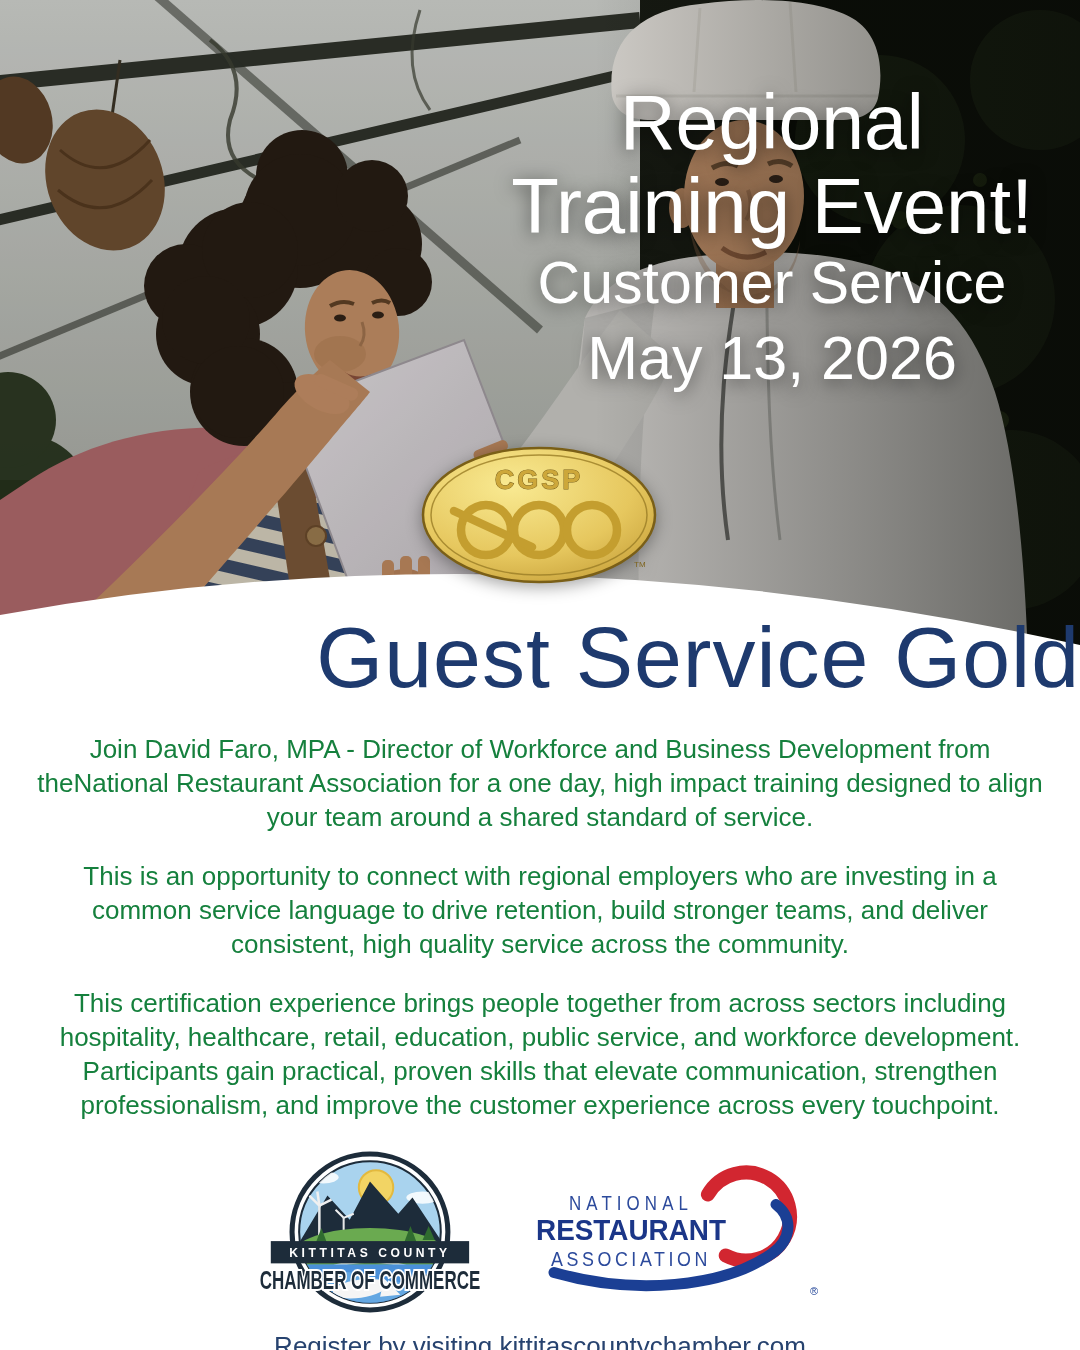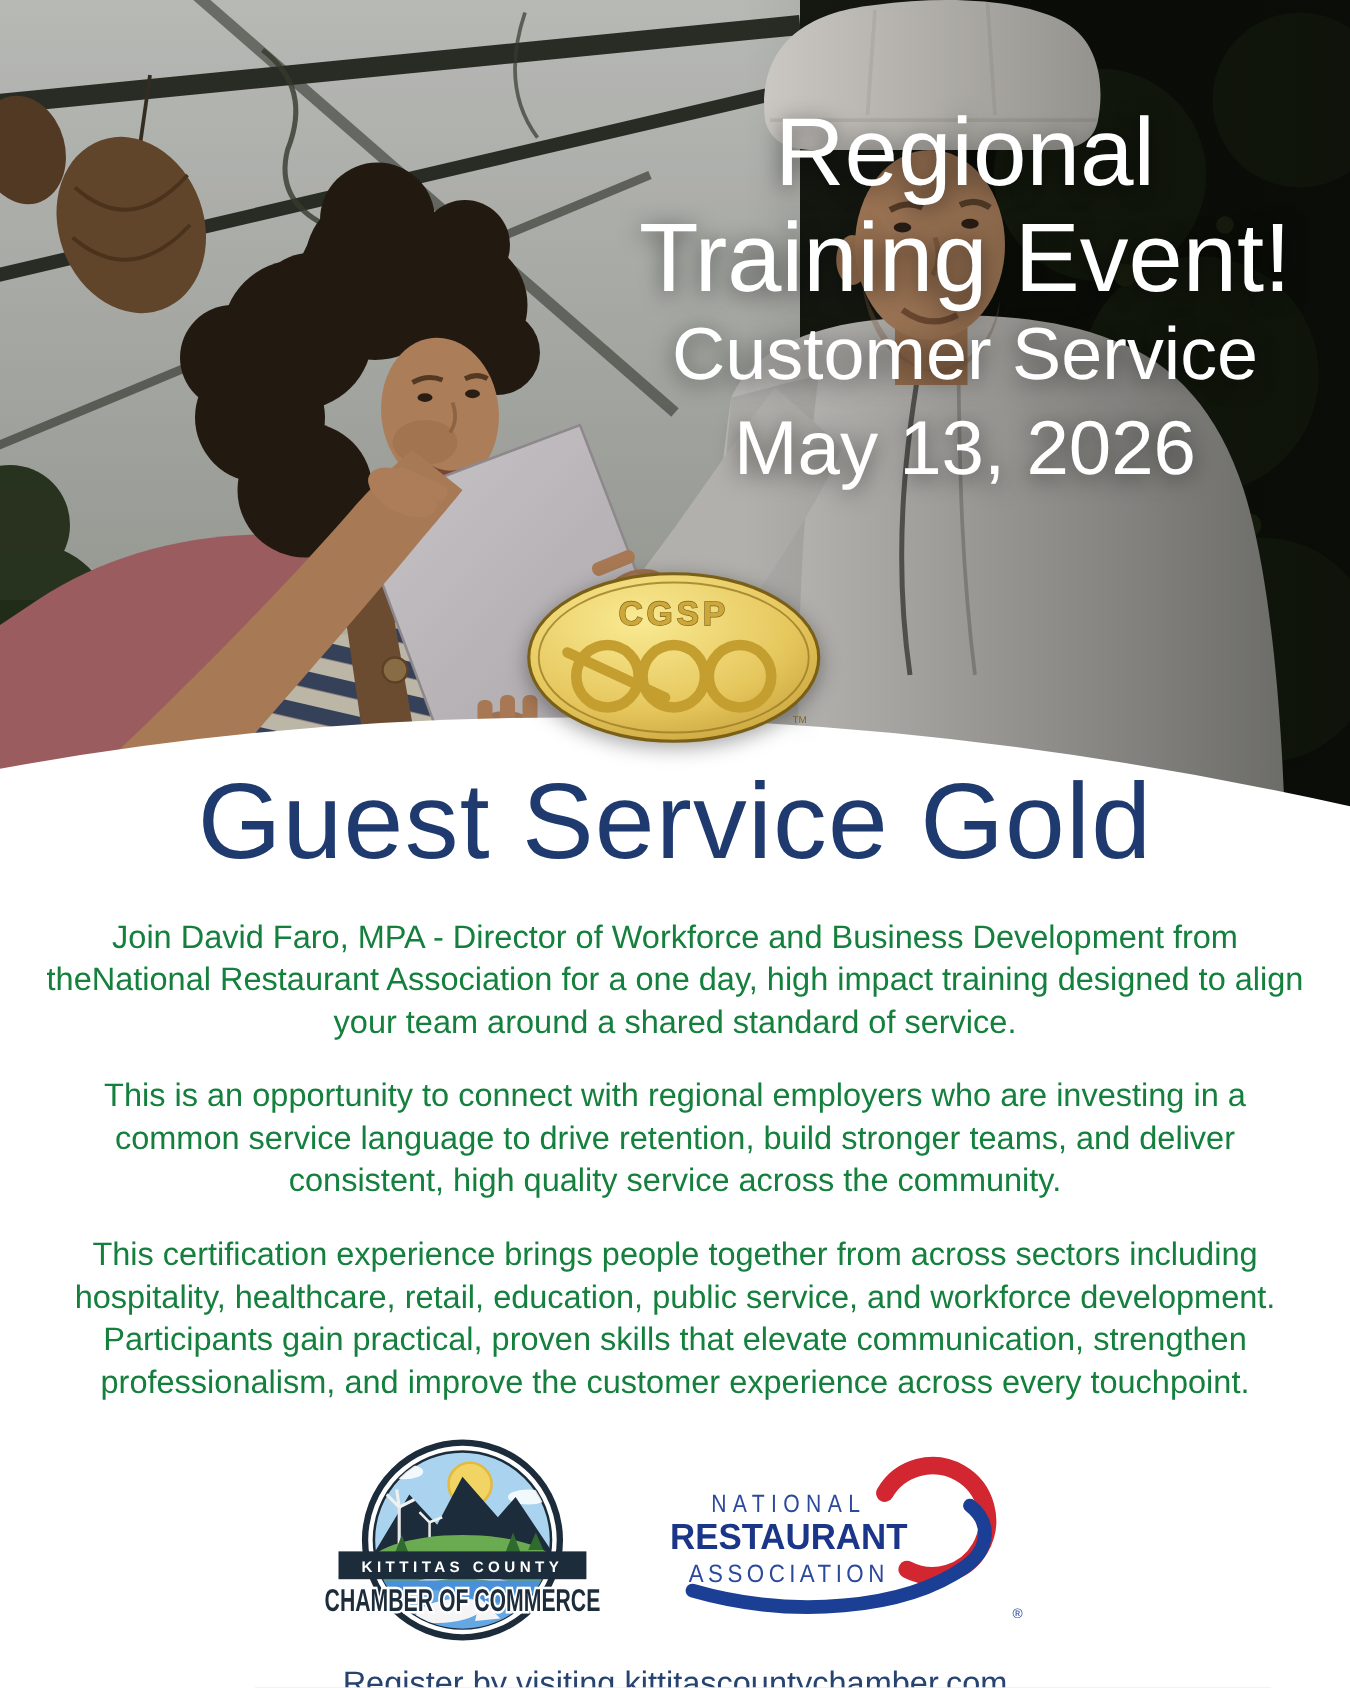--- a/index.html
+++ b/index.html
@@ -18,27 +18,27 @@
     text-shadow:0 3px 18px rgba(0,0,0,.55);
   }
   .hl1{font-size:77px;line-height:84px;font-weight:400;}
   .hl2{font-size:78px;line-height:84px;font-weight:400;}
   .hl3{font-size:59px;line-height:64px;margin-top:3px;font-weight:400;}
   .hl4{font-size:61px;line-height:74px;margin-top:6px;font-weight:400;}
   
   .curve{position:absolute;top:568px;left:0;width:1080px;height:84px;z-index:2;}
   .white-bg{position:absolute;top:650px;left:0;width:1080px;bottom:0;background:#fff;z-index:2;}
   
-  .seal{position:absolute;top:456px;left:420px;width:238px;height:140px;z-index:4;
+  .seal{position:absolute;top:445px;left:420px;width:238px;height:140px;z-index:4;
         filter:drop-shadow(0 4px 8px rgba(0,0,0,.35));}
   
   .content{position:absolute;top:606px;left:0;width:1080px;z-index:3;text-align:center;}
   .content h1{
     margin:0;font-size:86px;line-height:102px;font-weight:400;
-    letter-spacing:1px;color:#1e3a6e;
+    letter-spacing:1px;color:#1e3a6e;text-align:right;
   }
   .paras{margin-top:24px;}
   .paras p{
     margin:14px auto 25px auto;width:1016px;
     font-size:26px;line-height:34px;color:#15803d;font-weight:400;
   }
   .logos{
     margin-top:6px;display:flex;justify-content:center;align-items:center;gap:34px;
   }
   .footer{margin-top:12px;color:#27436f;}

